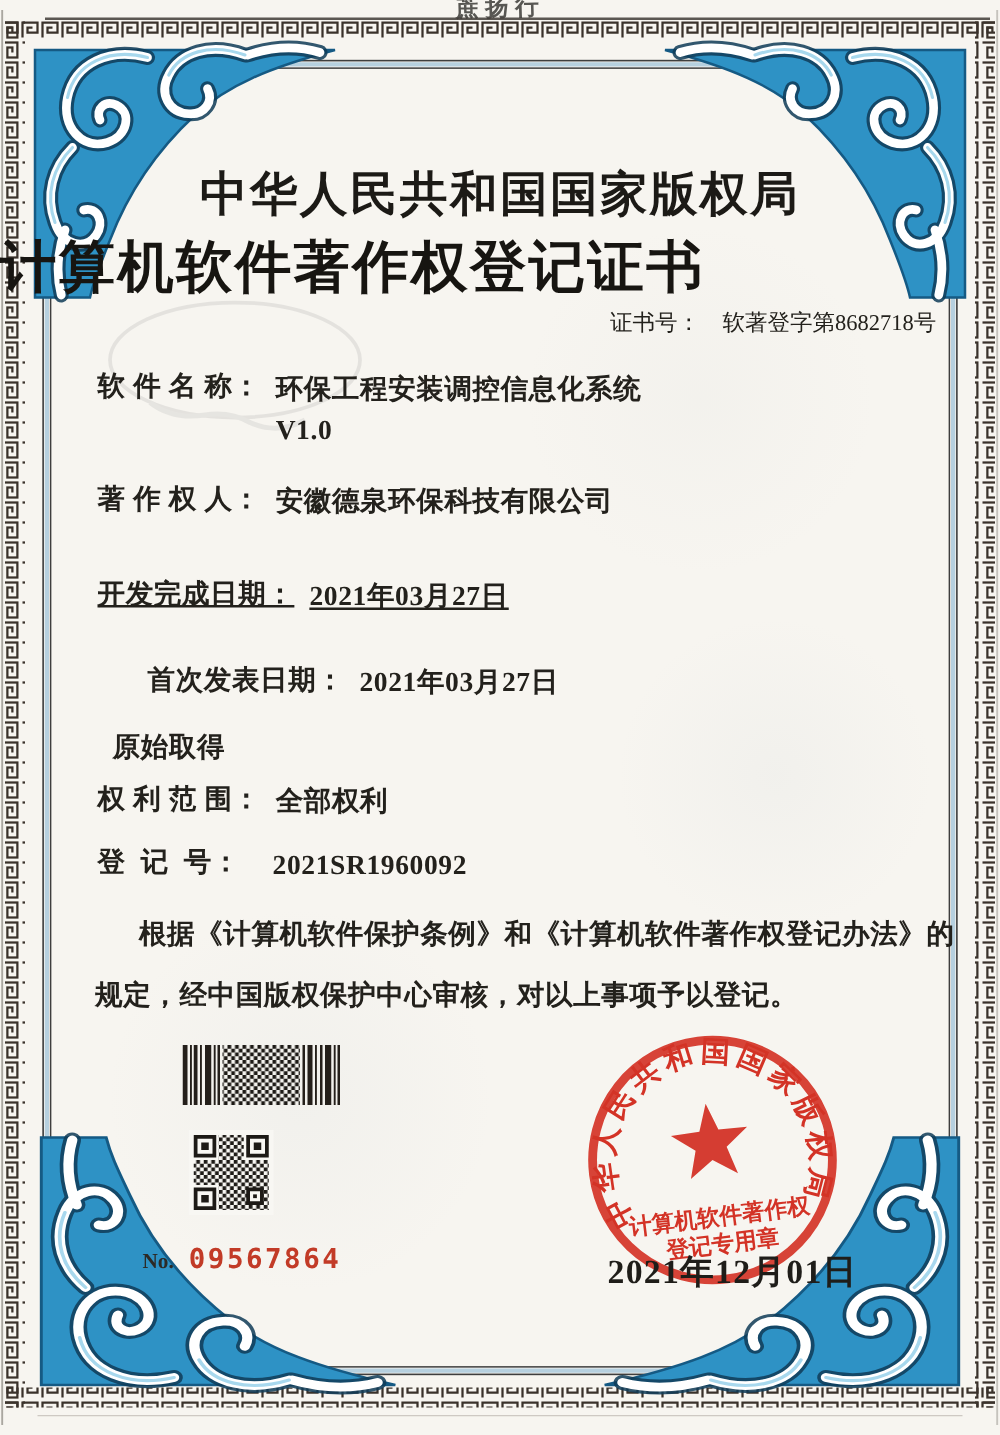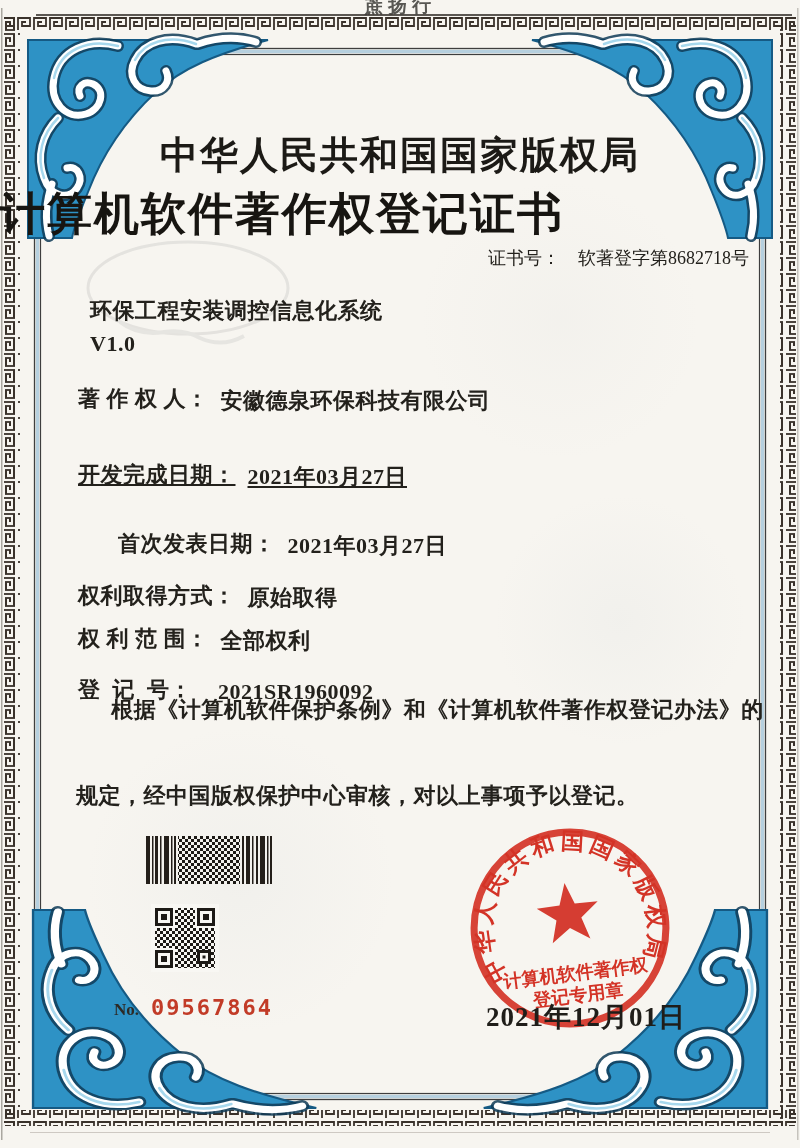--- a/index.html
+++ b/index.html
@@ -132,48 +132,48 @@
 
   <div class="abs authority">中华人民共和国国家版权局</div>
   <div class="abs cert-title">计算机软件著作权登记证书</div>
 
   <div class="abs cert-no">
     <span>证书号：</span>
     <span>软著登字第8682718号</span>
   </div>
 
   <div class="abs field-row" style="top:294px;">
+    <span class="lbl">软 件 名 称：</span>
     <span class="val"><span>环保工程安装调控信息化系统</span><span class="v2">V1.0</span></span>
   </div>
   <div class="abs field-row" style="top:384px;">
     <span class="lbl">著 作 权 人：</span>
     <span class="val">安徽德泉环保科技有限公司</span>
   </div>
   <div class="abs field-row" style="top:460px;text-decoration:underline;">
     <span class="lbl">开发完成日期：</span>
     <span class="val">2021年03月27日</span>
   </div>
   <div class="abs field-row" style="top:529px;margin-left:40px;">
     <span class="lbl">首次发表日期：</span>
     <span class="val">2021年03月27日</span>
   </div>
   <div class="abs field-row" style="top:581px;">
-    <span class="lbl">权利取得方式：</span>
     <span class="val">原始取得</span>
   </div>
   <div class="abs field-row" style="top:624px;">
     <span class="lbl">权 利 范 围：</span>
     <span class="val">全部权利</span>
   </div>
   <div class="abs field-row" style="top:675px;gap:14px;">
     <span class="lbl">登  记  号：</span>
     <span class="val">2021SR1960092</span>
   </div>
 
-  <div class="abs statement ind" style="top:695px;">根据《计算机软件保护条例》和《计算机软件著作权登记办法》的</div>
+  <div class="abs statement ind" style="top:732px;">根据《计算机软件保护条例》和《计算机软件著作权登记办法》的</div>
   <div class="abs statement" style="top:781px;">规定，经中国版权保护中心审核，对以上事项予以登记。</div>
 
   <div class="abs barcode-wrap">
     <svg width="126" height="48" viewBox="0 0 126 48">
       <defs>
         <pattern id="qrp1" width="12" height="12" patternUnits="userSpaceOnUse">
           <g fill="#1d1a16">
             <rect x="0" y="0" width="3" height="3"></rect>
               <rect x="6" y="0" width="3" height="3"></rect>
             <rect x="3" y="3" width="3" height="3"></rect>

